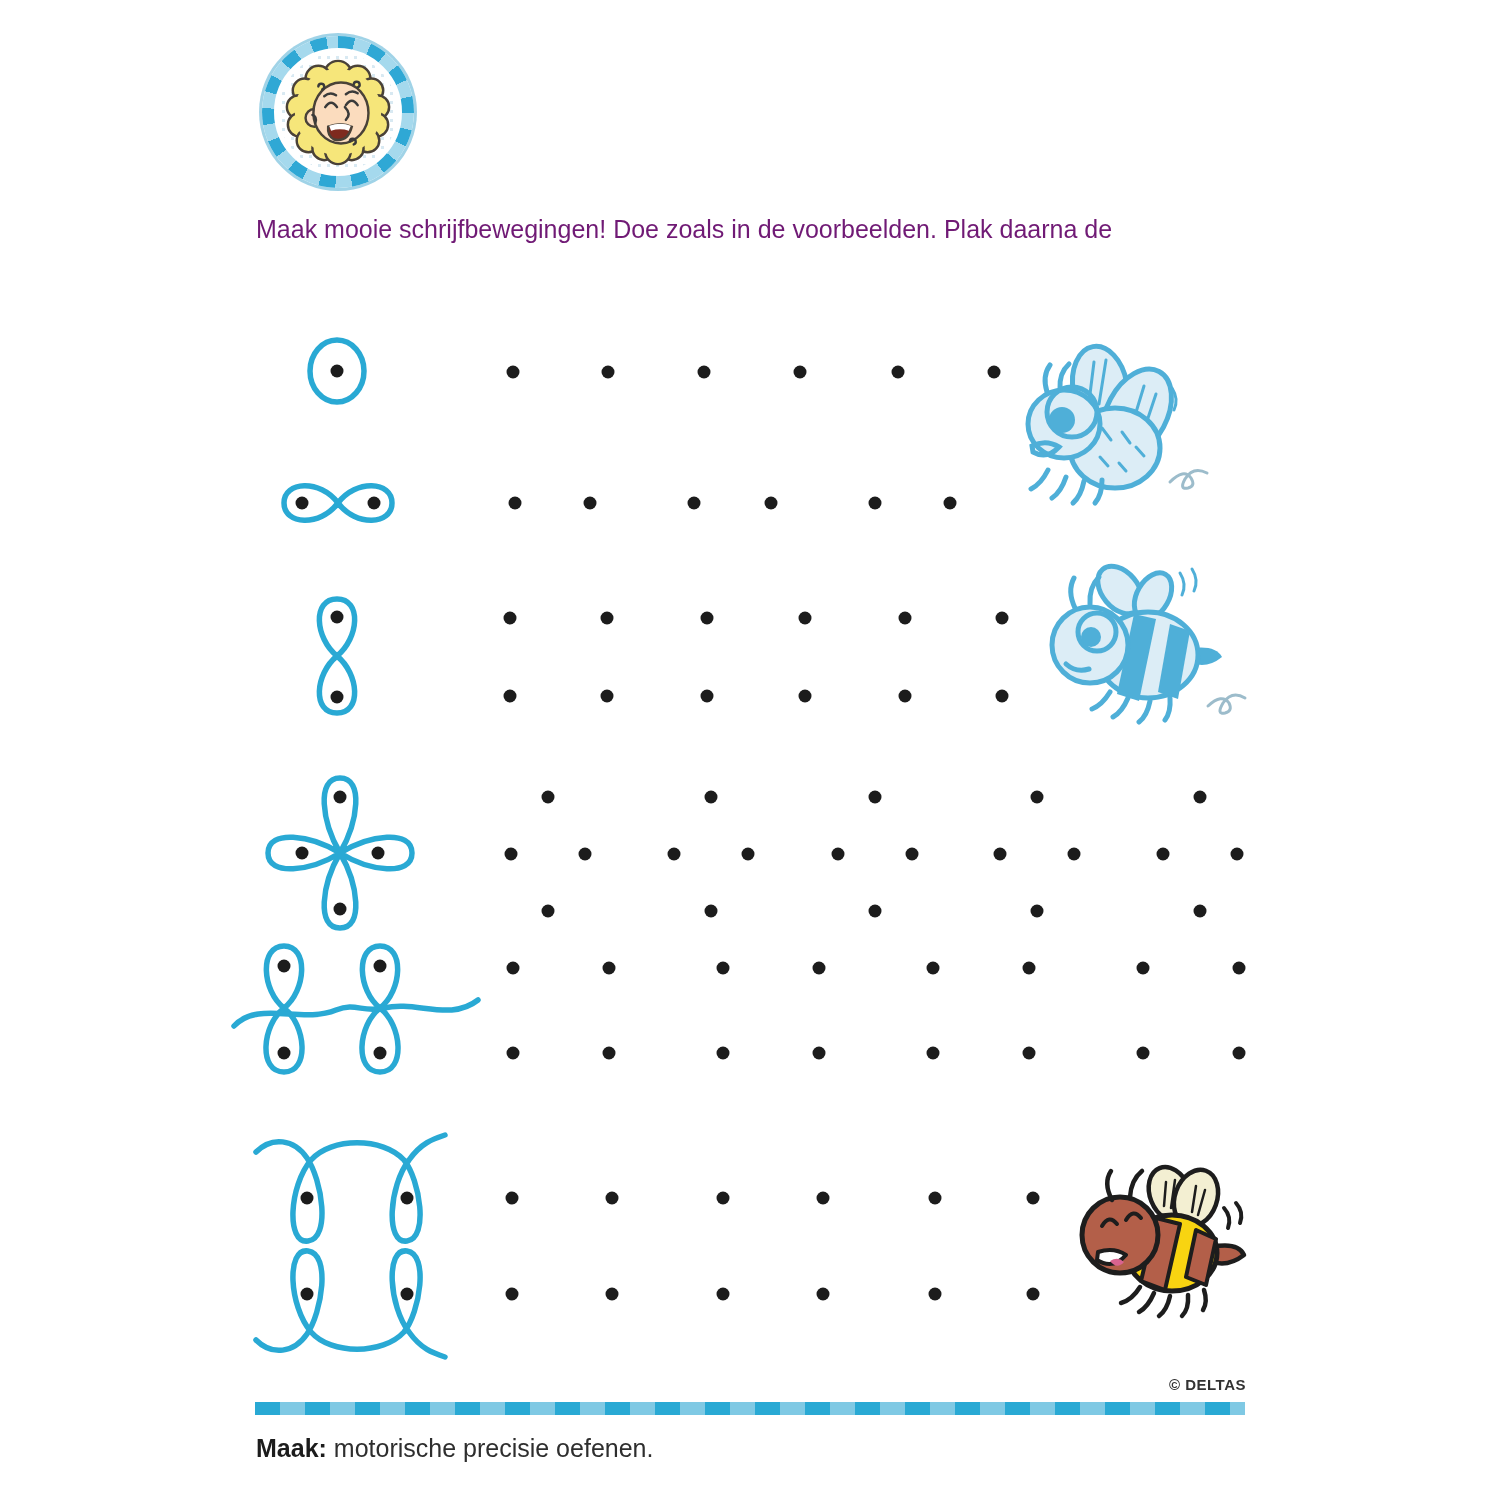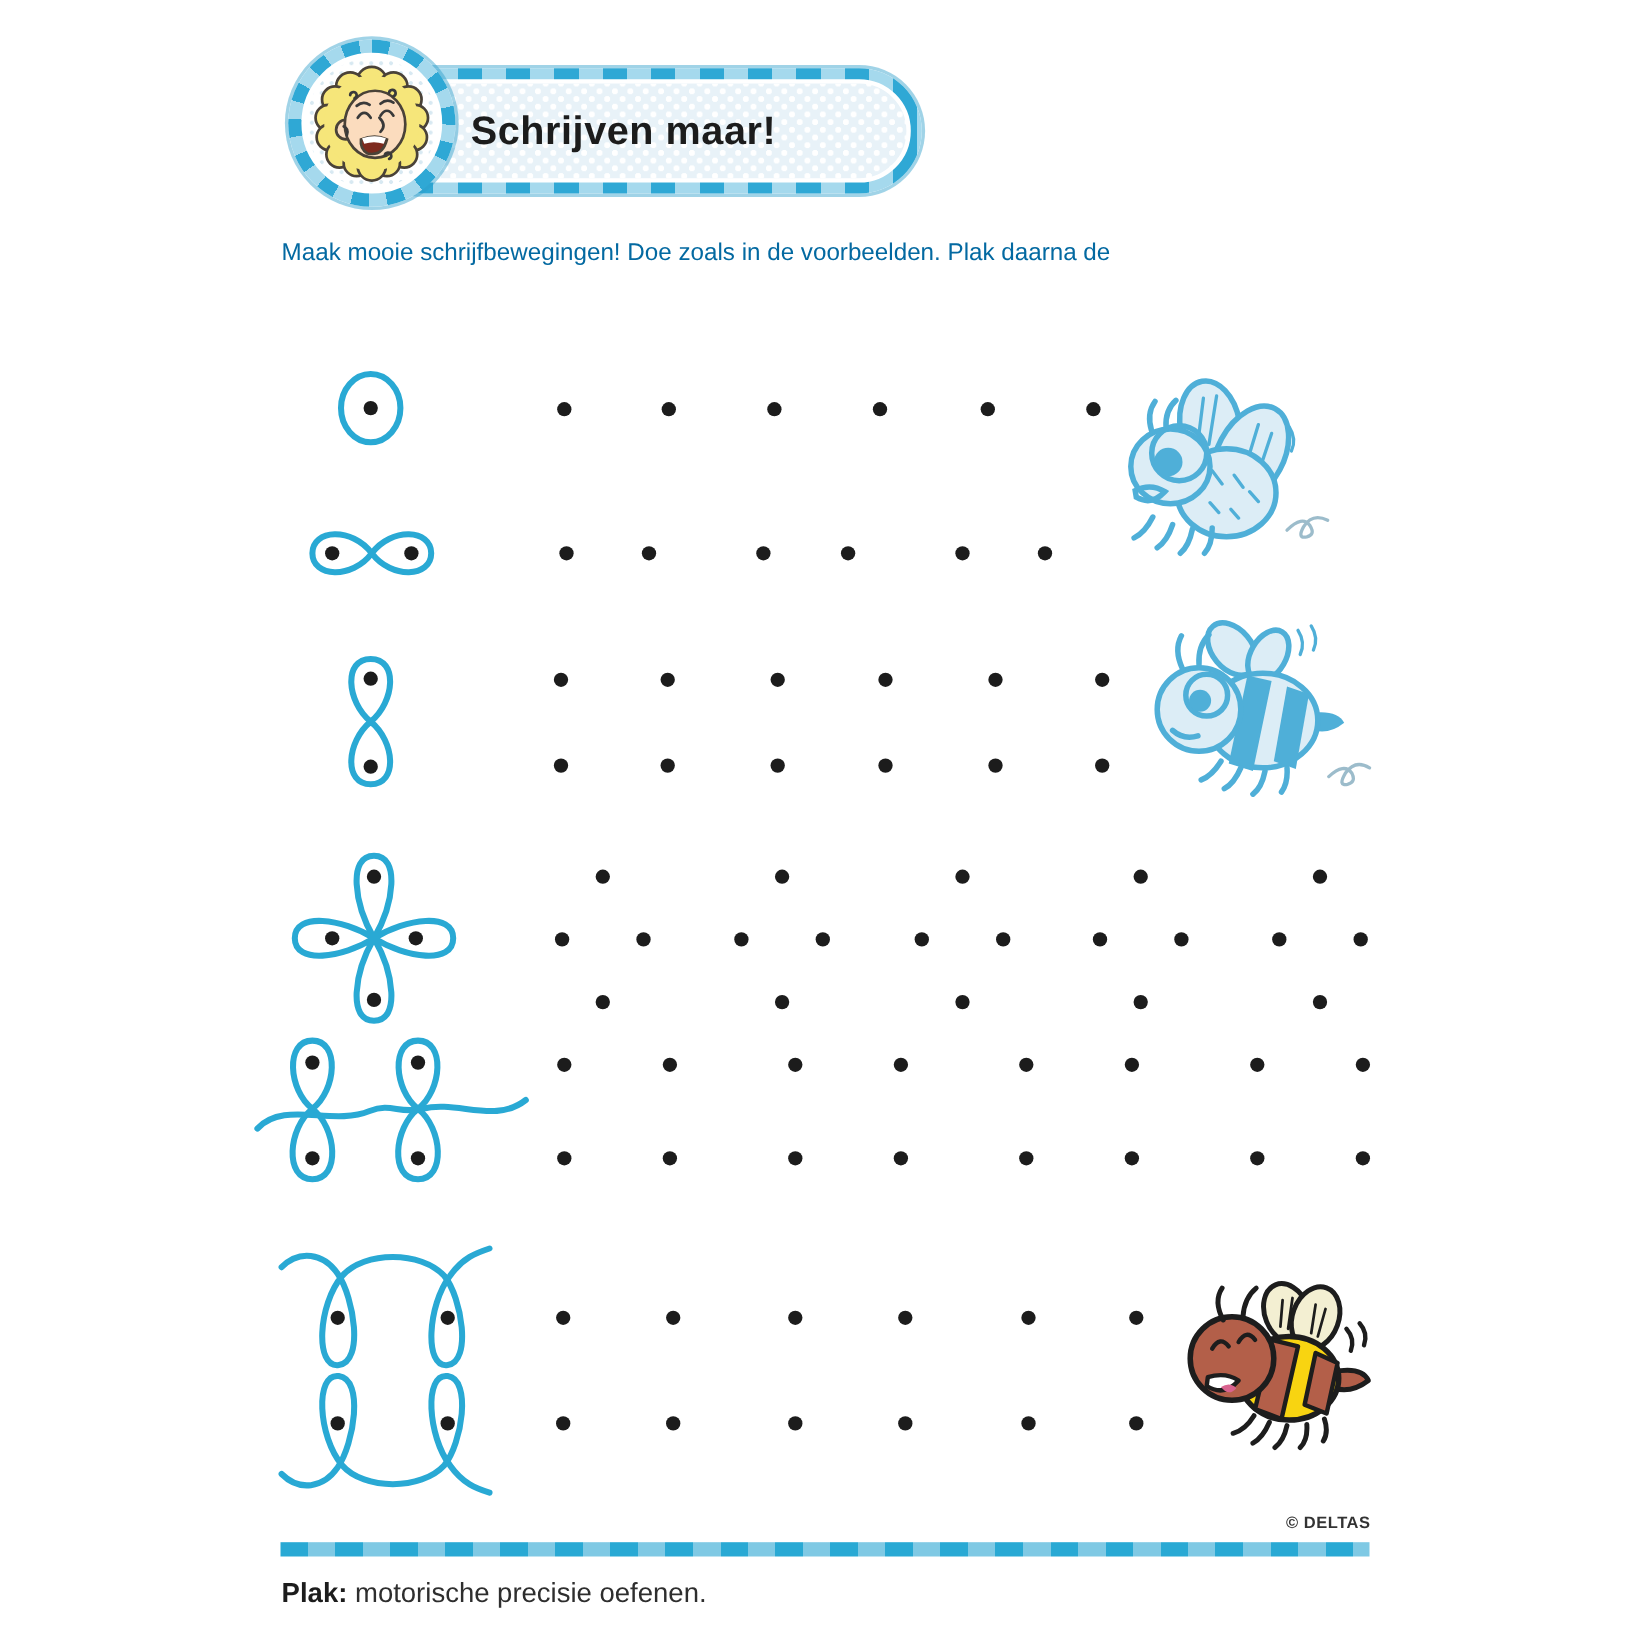--- a/index.html
+++ b/index.html
@@ -18,22 +18,22 @@
           font-size:36px;font-weight:700;color:#1c1c1c;letter-spacing:.5px;}
   .badge{position:absolute;left:262px;top:36px;width:152px;height:152px;border-radius:50%;
           background:repeating-conic-gradient(var(--stripe-dark,#2FA8D5) 0 13deg,var(--stripe-light,#A5D9ED) 13deg 26deg);
           box-shadow:0 0 0 3px rgba(45,158,201,.45);}
   .badge-inner{position:absolute;left:12px;top:12px;right:12px;bottom:12px;border-radius:50%;
           border:5px solid #fff;background-color:#fff;
           background-image:radial-gradient(circle,#D8E9F2 1.6px,rgba(255,255,255,0) 2px);
           background-size:9px 9px;overflow:hidden;}
   .badge-inner svg{width:100%;height:100%;display:block;}
   
-  .instructions{position:absolute;left:256px;top:210px;font-size:22px;line-height:38px;
-          color:#0369a1;white-space:nowrap;}
+  .instructions{position:absolute;left:256px;top:210px;font-size:25px;line-height:38px;
+          color:#701a75;white-space:nowrap;}
   .footer-copy{position:absolute;left:1130px;top:1376px;width:116px;text-align:right;
           font-size:15px;font-weight:700;color:#333;letter-spacing:.5px;}
   .footer-stripe{position:absolute;left:255px;top:1402px;width:990px;height:13px;
           background:repeating-linear-gradient(90deg,var(--accent-blue,#29A9D4) 0 25px,#7FC9E4 25px 50px);}
   .footer-goal{position:absolute;left:256px;top:1434px;font-size:25px;color:#2e2e2e;white-space:nowrap;}
   .footer-goal .goal-label{font-weight:700;color:#1c1c1c;}
   
   .figures-layer{position:absolute;left:0;top:0;width:1500px;height:1500px;}
   .fig{fill:none;stroke:var(--accent-blue,#29A9D4);stroke-width:5.5;stroke-linecap:round;stroke-linejoin:round;}
   .bee-o{stroke:var(--bee-light-outline,#4FAFD8);stroke-width:5;stroke-linecap:round;fill:none;}
@@ -44,24 +44,20 @@
   .bk{stroke:#1d1d1d;stroke-linecap:round;stroke-linejoin:round;}
   .dots-layer{position:absolute;left:0;top:0;width:1500px;height:1500px;}
   .dot{position:absolute;width:13px;height:13px;border-radius:50%;
        background:var(--dot-color,#1C1C1C);transform:translate(-50%,-50%);}
 </style>
 </head>
 <body>
 
 <div class="page">
 
-  <div class="banner">
-    <div class="banner-inner"></div>
-    <div class="banner-title">Schrijven maar!</div>
-  </div>
   <div class="badge">
     <div class="badge-inner">
       <svg viewBox="0 0 120 120">
         <g stroke="#4a4238" stroke-width="2.5" style="fill:var(--hair-yellow,#F6E67A)">
           <circle cx="60" cy="22" r="14"></circle>
             <circle cx="40" cy="26" r="13"></circle>
             <circle cx="80" cy="26" r="13"></circle>
           <circle cx="26" cy="38" r="12"></circle>
             <circle cx="94" cy="38" r="12"></circle>
           <circle cx="20" cy="55" r="12"></circle>
@@ -269,16 +265,16 @@
       <div class="dot" style="left: 612px; top: 1294px;"></div>
       <div class="dot" style="left: 723px; top: 1294px;"></div>
       <div class="dot" style="left: 823px; top: 1294px;"></div>
       <div class="dot" style="left: 935px; top: 1294px;"></div>
       <div class="dot" style="left: 1033px; top: 1294px;"></div>
     </div>
 
   <div class="footer-copy">© DELTAS</div>
   <div class="footer-stripe"></div>
   <div class="footer-goal">
-    <span class="goal-label">Plak:</span><span> motorische precisie oefenen.</span>
+    <span class="goal-label">Maak:</span><span> motorische precisie oefenen.</span>
   </div>
 
 </div>
 
 </body></html>

